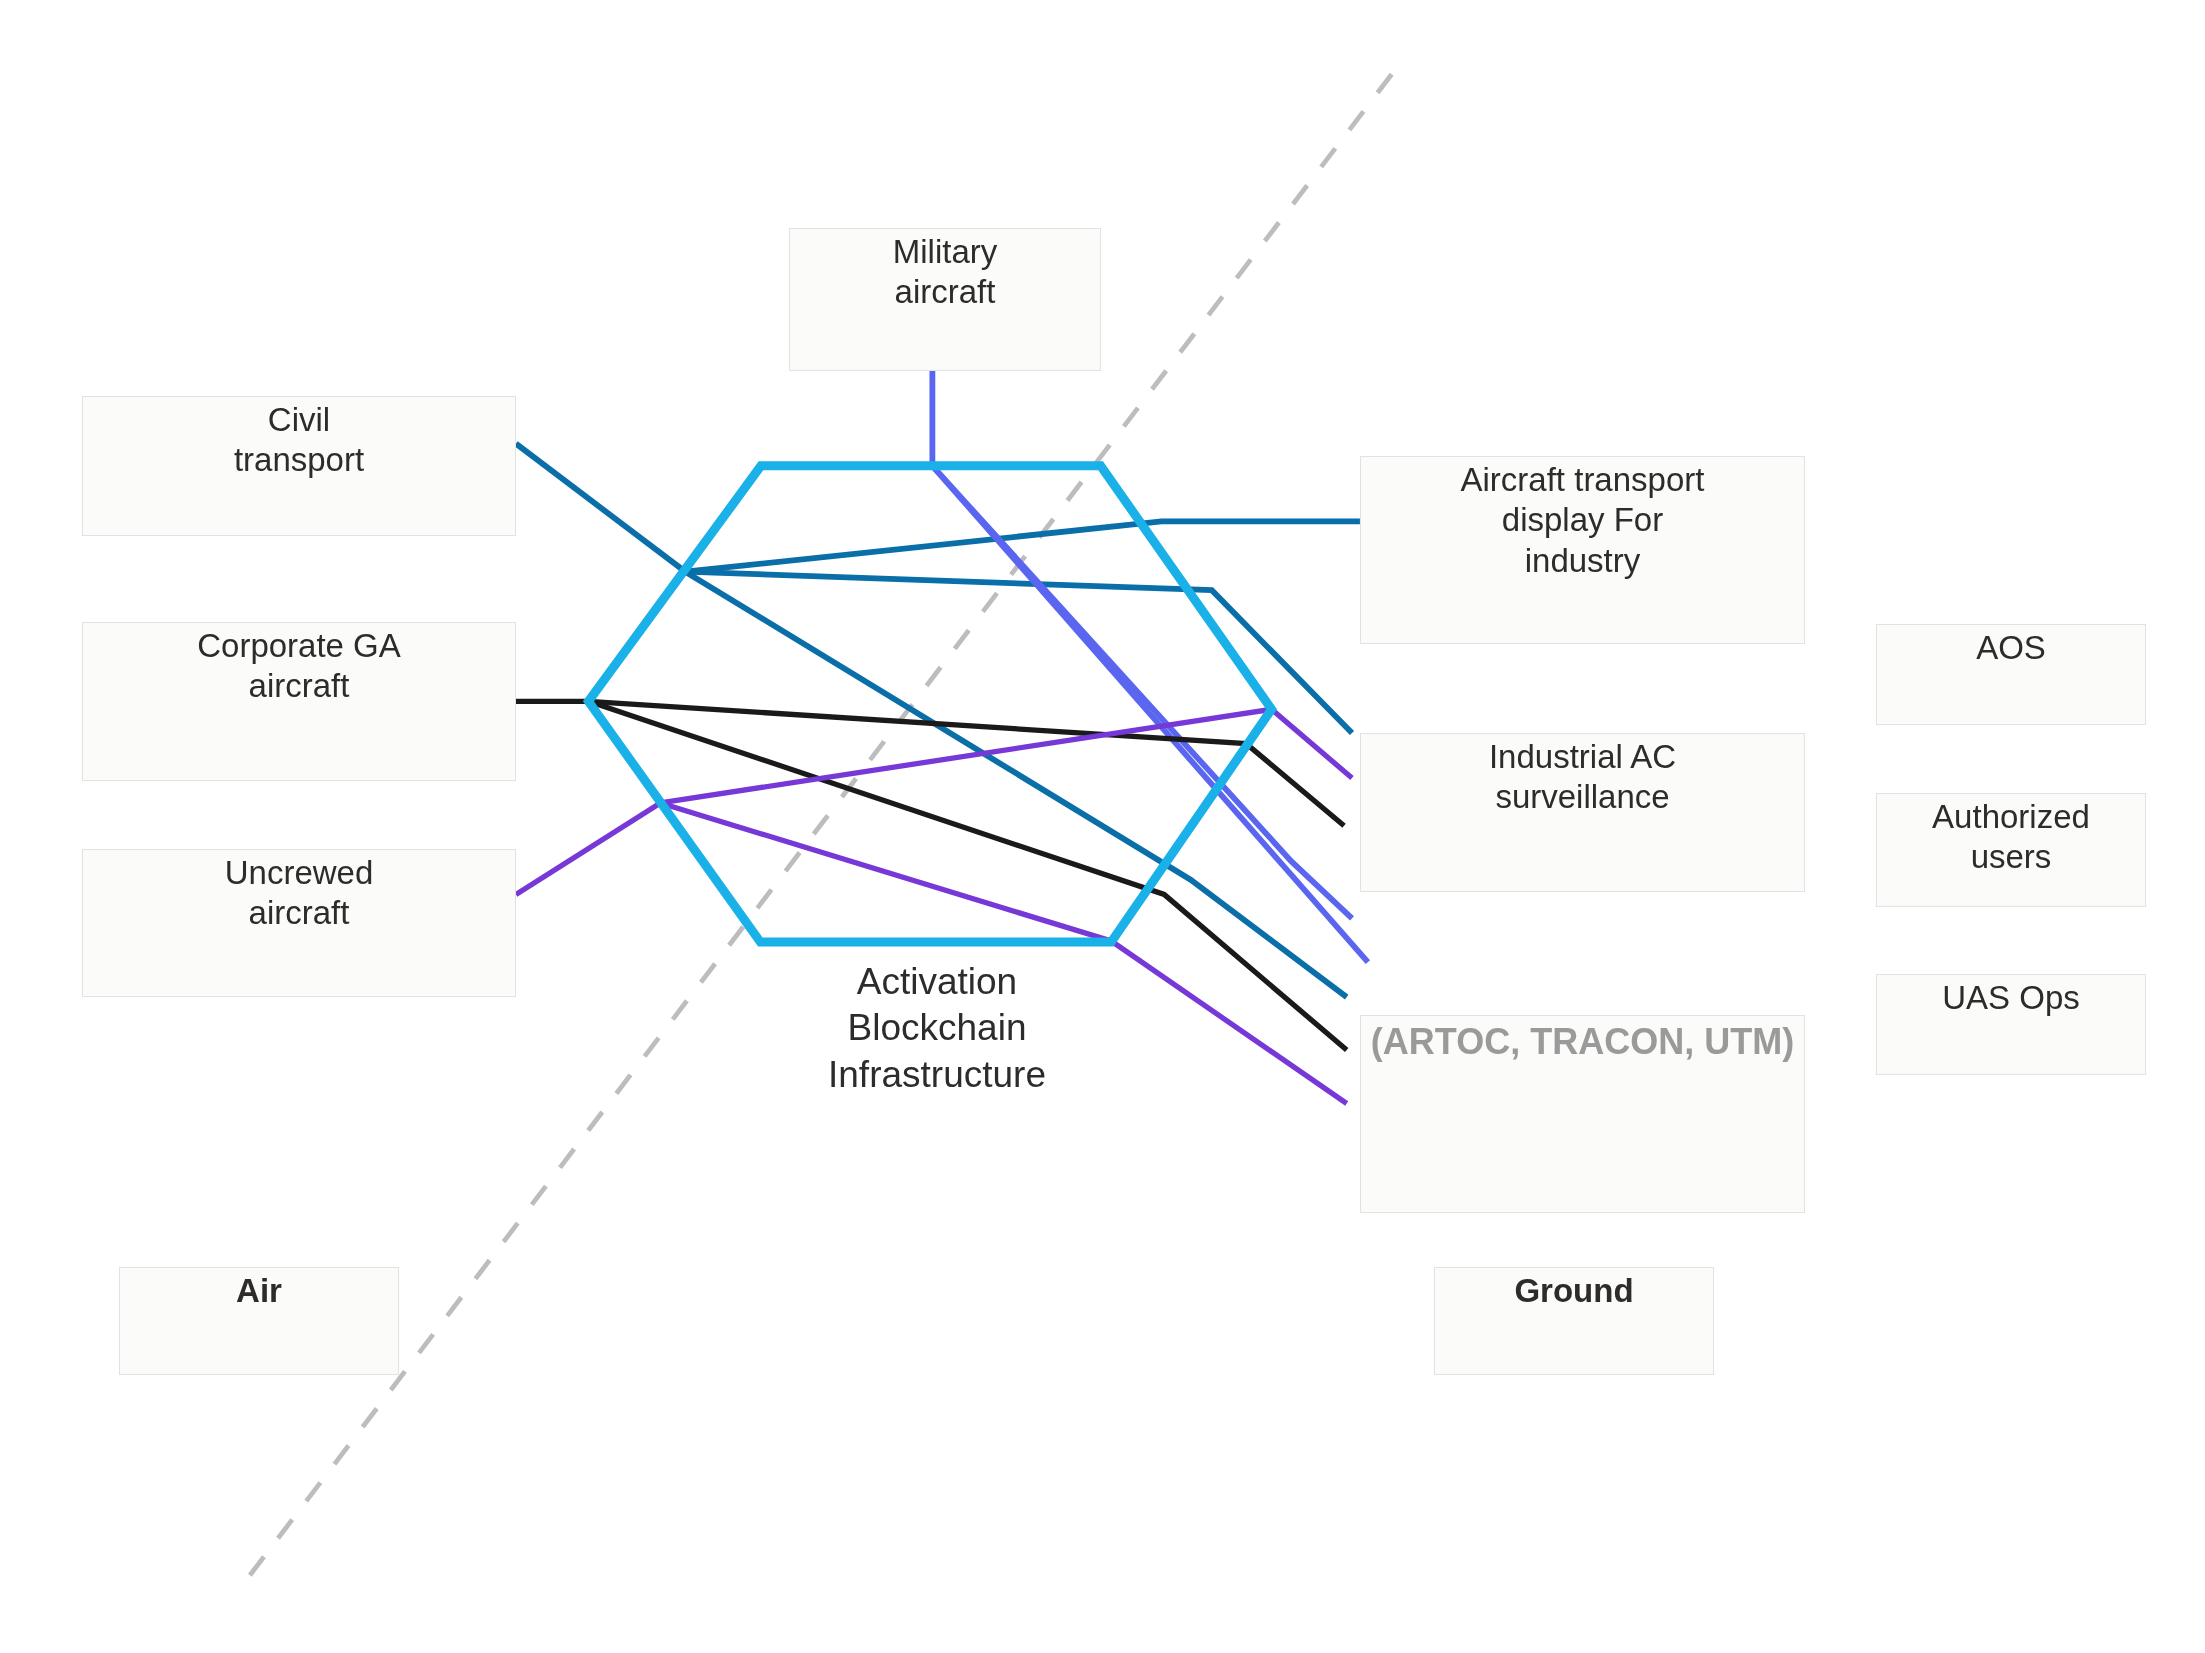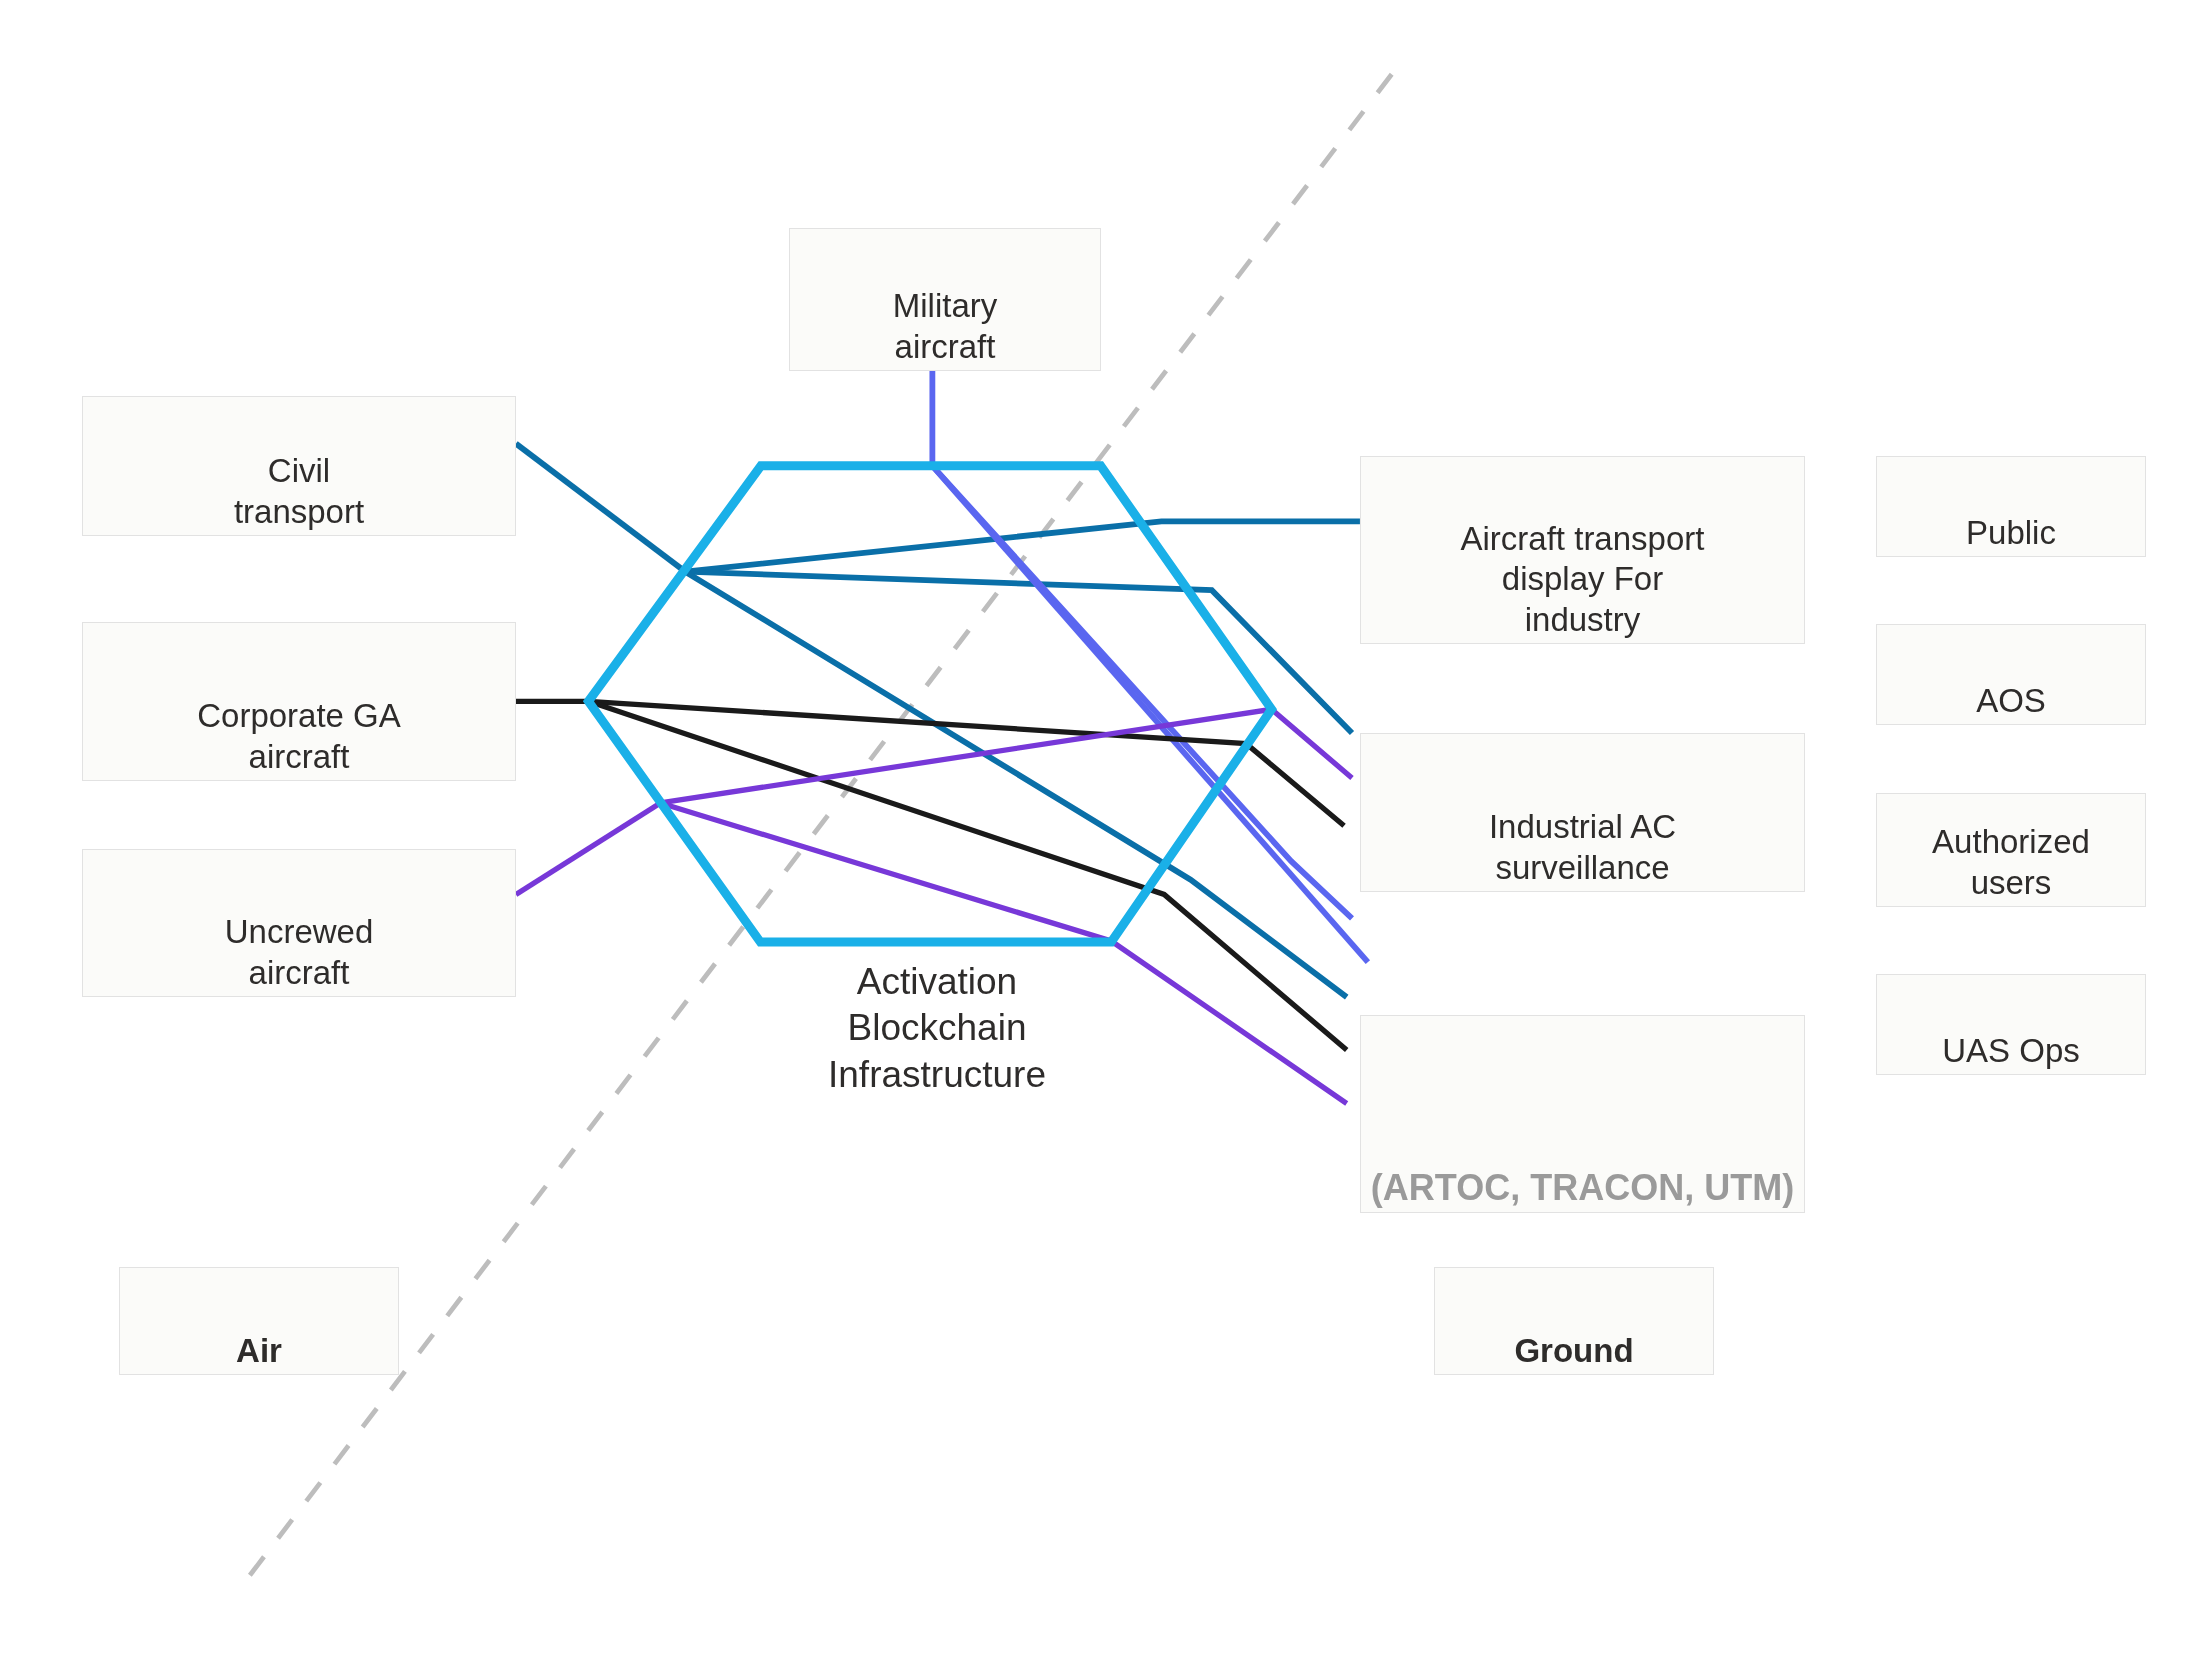--- a/index.html
+++ b/index.html
@@ -23,21 +23,21 @@
     pointer-events: none;
   }
   .node {
     position: absolute;
     box-sizing: border-box;
     background: #fbfbf9;
     border: 1.6px solid #e2e2e2;
     display: flex;
     flex-direction: column;
     align-items: center;
-    justify-content: flex-end;
+    justify-content: flex-start;
     text-align: center;
     color: #2e2c2b;
     font-size: 33px;
     line-height: 1.22;
     padding: 3.2px 9.5px;
     z-index: 5;
   }
   .node .sub {
     color: #9a9a9a;
     font-size: 36px;
@@ -113,23 +113,20 @@
 
   <div class="node" style="left:1360px; top:733px; width:445px; height:159px;">
     <span style="white-space:pre-line;">Industrial AC
 surveillance</span>
   </div>
 
   <div class="node" style="left:1360px; top:1015px; width:445px; height:198px;">
     <span class="sub">(ARTOC, TRACON, UTM)</span>
   </div>
 
-  <div class="node" style="left:1876px; top:456px; width:270px; height:101px;">
-    <span style="white-space:pre-line;">Public</span>
-  </div>
 
   <div class="node" style="left:1876px; top:624px; width:270px; height:101px;">
     <span style="white-space:pre-line;">AOS</span>
   </div>
 
   <div class="node" style="left:1876px; top:793px; width:270px; height:114px;">
     <span style="white-space:pre-line;">Authorized
 users</span>
   </div>
 

